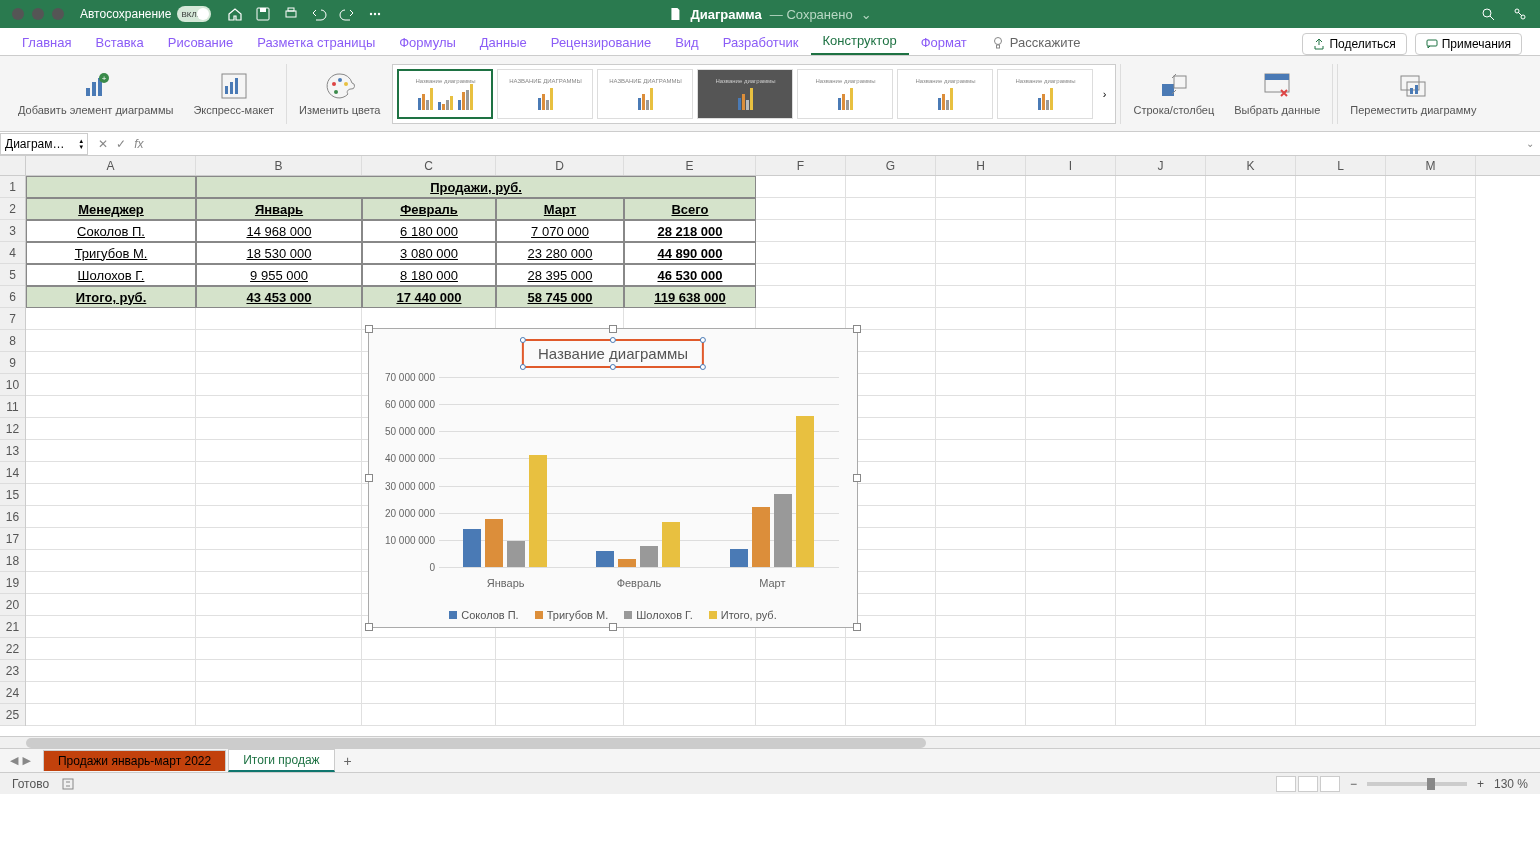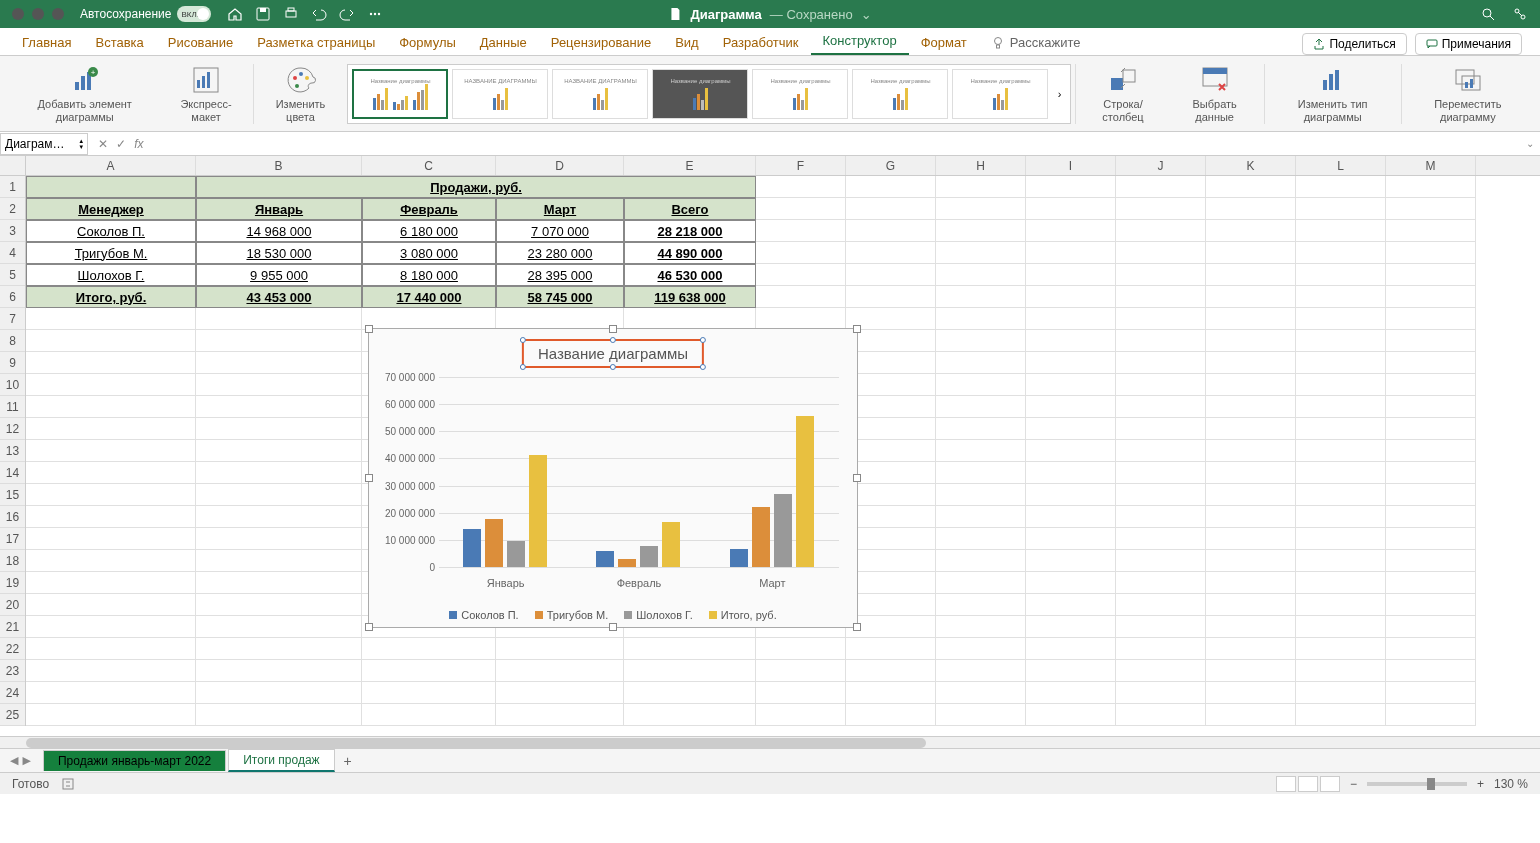--- a/index.html
+++ b/index.html
@@ -14,21 +14,21 @@
 .toggle::after { content: ""; width: 12px; height: 12px; background: #fff; border-radius: 50%; position: absolute; right: 2px; }
 .toggle span { font-size: 8px; color: #333; margin-left: 4px; }
 .qat { display: flex; gap: 12px; margin-left: 16px; }
 .qat-icon { width: 16px; height: 16px; display: flex; align-items: center; justify-content: center; }
 .title-center { position: absolute; left: 50%; transform: translateX(-50%); display: flex; align-items: center; gap: 8px; font-size: 13px; }
 .title-center .saved { color: #b8d8c4; }
 .title-right { margin-left: auto; display: flex; gap: 16px; }
 
 
 .ribbon-tabs { height: 28px; background: #fff; display: flex; align-items: flex-end; border-bottom: 1px solid #ccc; padding: 0 10px; }
-.tab { padding: 5px 12px; font-size: 13px; color: #a16207; cursor: pointer; }
+.tab { padding: 5px 12px; font-size: 13px; color: #8b5cf6; cursor: pointer; }
 .tab.active { color: #1e7243; border-bottom: 2px solid #1e7243; font-weight: 500; }
 .tab.tell-me { display: flex; align-items: center; gap: 5px; color: #666; }
 .ribbon-right { margin-left: auto; display: flex; gap: 8px; align-items: center; padding-right: 8px; }
 .rbtn { padding: 3px 10px; border: 1px solid #ccc; border-radius: 4px; font-size: 12px; display: flex; align-items: center; gap: 4px; cursor: pointer; }
 
 
 .ribbon { height: 76px; background: #f5f5f5; border-bottom: 1px solid #ccc; display: flex; align-items: center; padding: 4px 10px; gap: 4px; }
 .rgroup { display: flex; flex-direction: column; align-items: center; justify-content: center; padding: 0 8px; height: 100%; }
 .rgroup-label { font-size: 11px; color: #555; text-align: center; line-height: 1.1; margin-top: 2px; }
 .rgroup-icon { width: 32px; height: 32px; display: flex; align-items: center; justify-content: center; }
@@ -91,21 +91,21 @@
 .bar { width: 18px; }
 .legend { position: absolute; bottom: 6px; left: 0; right: 0; display: flex; justify-content: center; gap: 16px; font-size: 11px; color: #555; }
 .legend-item { display: flex; align-items: center; gap: 4px; }
 .legend-sw { width: 8px; height: 8px; }
 
 
 .hscroll { height: 12px; background: #f0f0f0; position: relative; border-top: 1px solid #ccc; }
 .hscroll-thumb { position: absolute; left: 26px; width: 900px; height: 10px; background: #ccc; border-radius: 5px; top: 1px; }
 .sheet-tabs { height: 24px; background: #f5f5f5; border-top: 1px solid #ccc; display: flex; align-items: center; padding: 0 10px; gap: 2px; }
 .sheet-nav { display: flex; gap: 4px; color: #888; font-size: 11px; margin-right: 10px; }
-.sheet-tab { padding: 3px 14px; font-size: 12px; background: #15803d; border: 1px solid #ccc; border-bottom: none; cursor: pointer; }
+.sheet-tab { padding: 3px 14px; font-size: 12px; background: #c2410c; border: 1px solid #ccc; border-bottom: none; cursor: pointer; }
 .sheet-tab.active { background: #fff; color: #1e7243; border-bottom: 2px solid #0f766e; }
 .sheet-add { width: 22px; text-align: center; font-size: 14px; color: #666; cursor: pointer; }
 
 
 .statusbar { height: 22px; background: #f0f0f0; border-top: 1px solid #ccc; display: flex; align-items: center; padding: 0 12px; font-size: 12px; color: #555; }
 .status-right { margin-left: auto; display: flex; align-items: center; gap: 10px; }
 .view-btns { display: flex; gap: 2px; }
 .view-btn { width: 20px; height: 16px; border: 1px solid #ccc; background: #fff; cursor: pointer; }
 .zoom-slider { width: 100px; height: 4px; background: #ccc; position: relative; }
 .zoom-thumb { position: absolute; width: 8px; height: 12px; background: #888; top: -4px; left: 60%; }
@@ -353,31 +353,20 @@
         <svg width="32" height="32" viewBox="0 0 32 32">
           <rect x="4" y="4" width="24" height="18" fill="none" stroke="#888"></rect>
           <rect x="4" y="4" width="24" height="6" fill="#4a7ab5"></rect>
           <path d="M20 20l6 6M26 20l-6 6" stroke="#d44" stroke-width="2"></path>
         </svg>
       </div>
     <div class="rgroup-label">Выбрать
 данные</div>
   </div>
   <div class="sep"></div>
-  <div class="rgroup">
-    <div class="rgroup-icon">
-        <svg width="32" height="32" viewBox="0 0 32 32">
-          <rect x="6" y="16" width="4" height="10" fill="#4a7ab5"></rect>
-          <rect x="12" y="10" width="4" height="16" fill="#4a7ab5"></rect>
-          <rect x="18" y="6" width="4" height="20" fill="#4a7ab5"></rect>
-        </svg>
-      </div>
-    <div class="rgroup-label">Изменить тип
-диаграммы</div>
-  </div>
   <div class="sep"></div>
   <div class="rgroup">
     <div class="rgroup-icon">
         <svg width="32" height="32" viewBox="0 0 32 32">
           <rect x="4" y="6" width="18" height="14" fill="none" stroke="#888"></rect>
           <rect x="10" y="12" width="18" height="14" fill="none" stroke="#888"></rect>
           <rect x="13" y="18" width="3" height="6" fill="#4a7ab5"></rect>
           <rect x="18" y="15" width="3" height="9" fill="#4a7ab5"></rect>
         </svg>
       </div>

